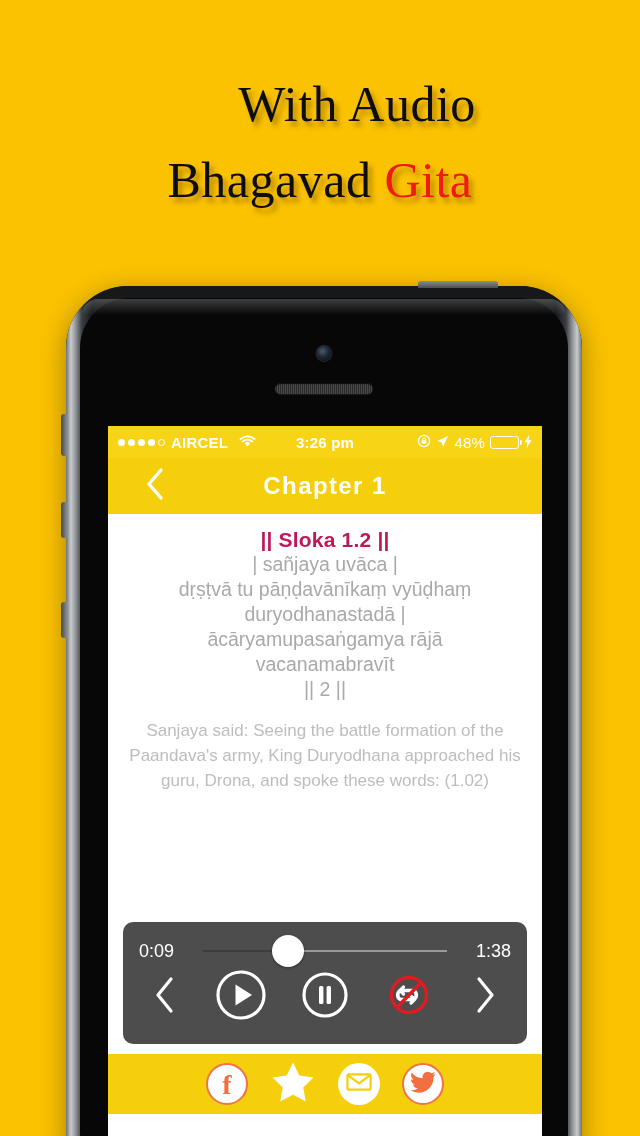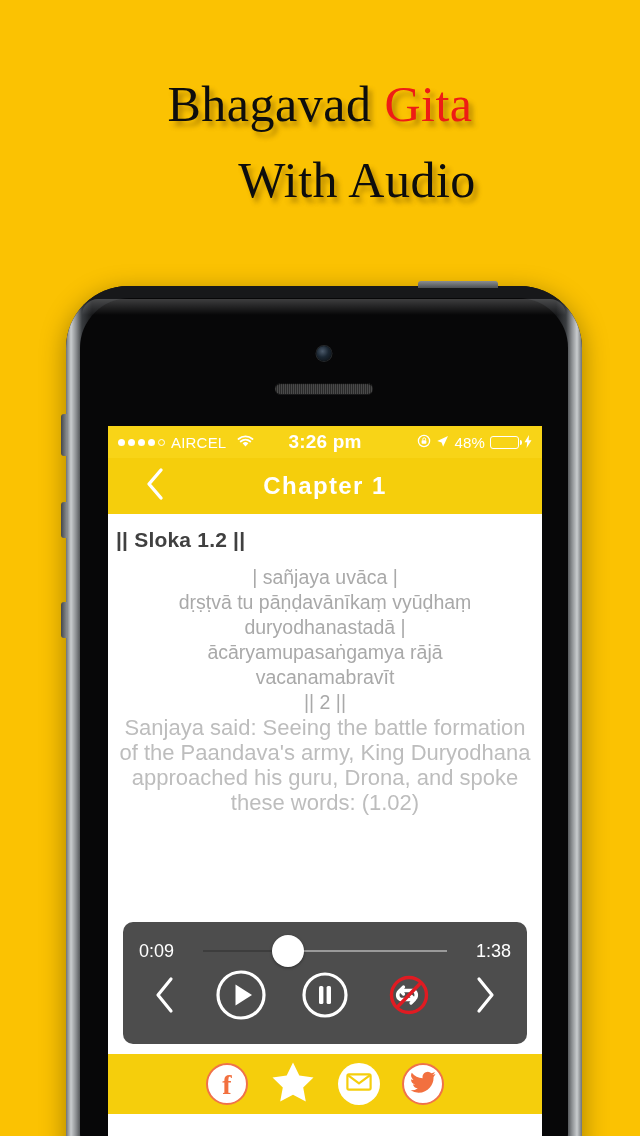--- a/index.html
+++ b/index.html
@@ -111,23 +111,23 @@
     display: flex; align-items: center;
     padding: 0 10px;
     color: #ffffff;
     font-size: 15px; font-weight: bold;
     letter-spacing: 0.2px;
   }
   #signal-dots { display: flex; align-items: center; gap: 3px; margin-right: 6px; }
   .dot { width: 7px; height: 7px; border-radius: 50%; }
   .dot.filled { background: #ffffff; }
   .dot.empty  { background: transparent; border: 1.4px solid #ffffff; width: 7px; height: 7px; }
-  #carrier-name { font-size: 15px; font-weight: 400; margin-right: 11px; }
+  #carrier-name { font-size: 15px; font-weight: 700; margin-right: 11px; }
   #wifi-icon { display: inline-block; margin-right: 4px; }
-  #status-time { position: absolute; left: 0; right: 0; text-align: center; font-size: 19px; font-weight: bold; pointer-events: none; }
+  #status-time { position: absolute; left: 0; right: 0; text-align: center; font-size: 15px; font-weight: bold; pointer-events: none; }
   #status-right { margin-left: auto; display: flex; align-items: center; gap: 5px; }
   #battery-pct { font-size: 15px; font-weight: 500; }
   #battery {
     width: 29px; height: 13px; border: 1.5px solid #ffffff; border-radius: 3px;
     padding: 1.5px; display: inline-block; position: relative;
   }
   #battery-fill { width: 100%; height: 100%; background: #35D82F; border-radius: 1px; }
   #battery-cap {
     position: absolute; right: -4px; top: 3.5px;
     width: 2.5px; height: 5px; background: #ffffff; border-radius: 0 2px 2px 0;
@@ -150,40 +150,41 @@
   }
 
   
   #content {
     background: #ffffff;
     padding: 14px 8px 0 8px;
     height: 540px;
     position: relative;
   }
   .section-heading {
-    color: #404040;
+    text-align: center;
+    color: #be185d;
     font-size: 21px;
     font-weight: bold;
     letter-spacing: 0.2px;
   }
   .verse-text {
     text-align: center;
     color: #A9A9A9;
     font-size: 19.5px;
     line-height: 25px;
-    margin-top: 13px;
+    margin-top: 0;
     white-space: pre-line;
   }
   #meaning-heading { margin-top: 44px; }
   #meaning-text {
     text-align: center;
     color: #BDBDBD;
-    font-size: 22px;
+    font-size: 17px;
     line-height: 25px;
-    margin-top: 0;
+    margin-top: 16px;
   }
 
   
   #player {
     position: absolute;
     left: 50%; transform: translateX(-50%);
     bottom: 10px;
     width: 404px; height: 122px;
     background: #4D4D4D;
     border-radius: 10px;
@@ -234,24 +235,24 @@
     position: relative; top: 1px;
   }
   #share-star { background: transparent; width: 46px; height: 46px; }
   #share-mail { background: #ffffff; }
   #share-twitter { background: #ffffff; border: 2px solid #F0724A; }
 </style>
 </head>
 <body>
 
 <div id="promo">
+  <div class="promo-line" id="promo-line-2">With Audio</div>
   <div class="promo-line">
     <span>Bhagavad </span><span class="promo-accent">Gita</span>
   </div>
-  <div class="promo-line" id="promo-line-2">With Audio</div>
 </div>
 
 <div id="device">
   <div id="device-rim"></div>
   <div id="power-btn"></div>
   <div class="side-btn" id="silent-switch"></div>
   <div class="side-btn" id="vol-up"></div>
   <div class="side-btn" id="vol-down"></div>
 
   <div id="device-face">

